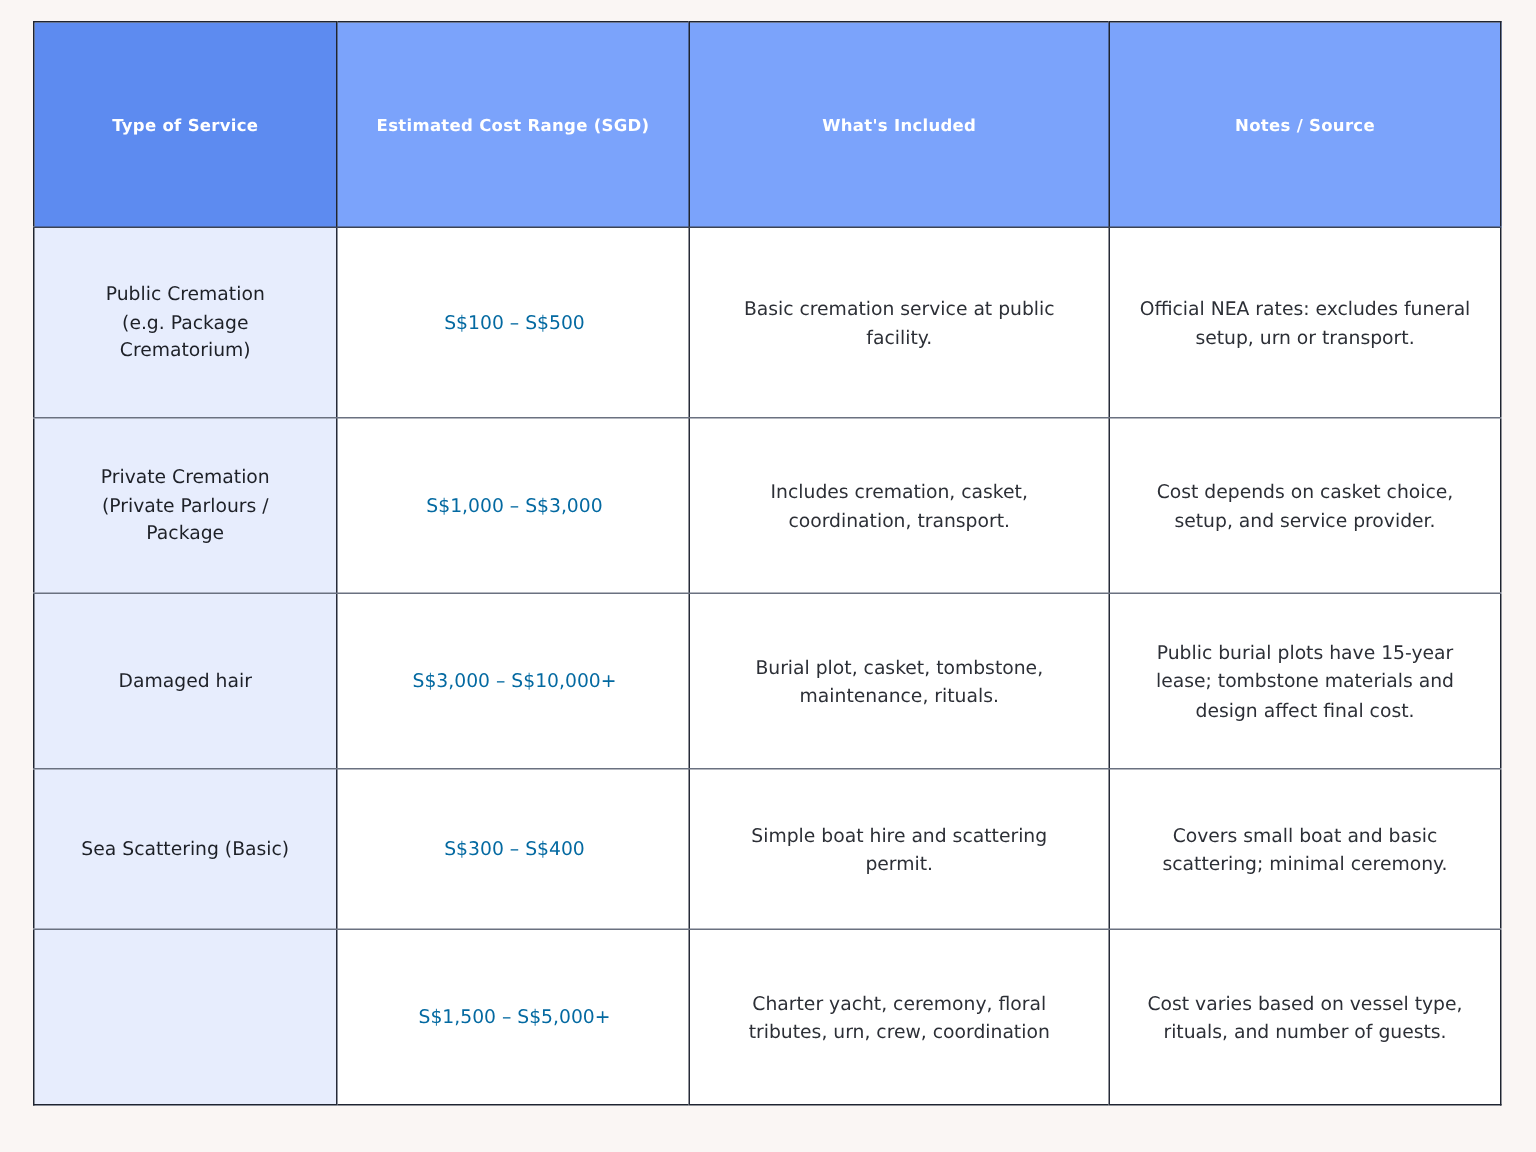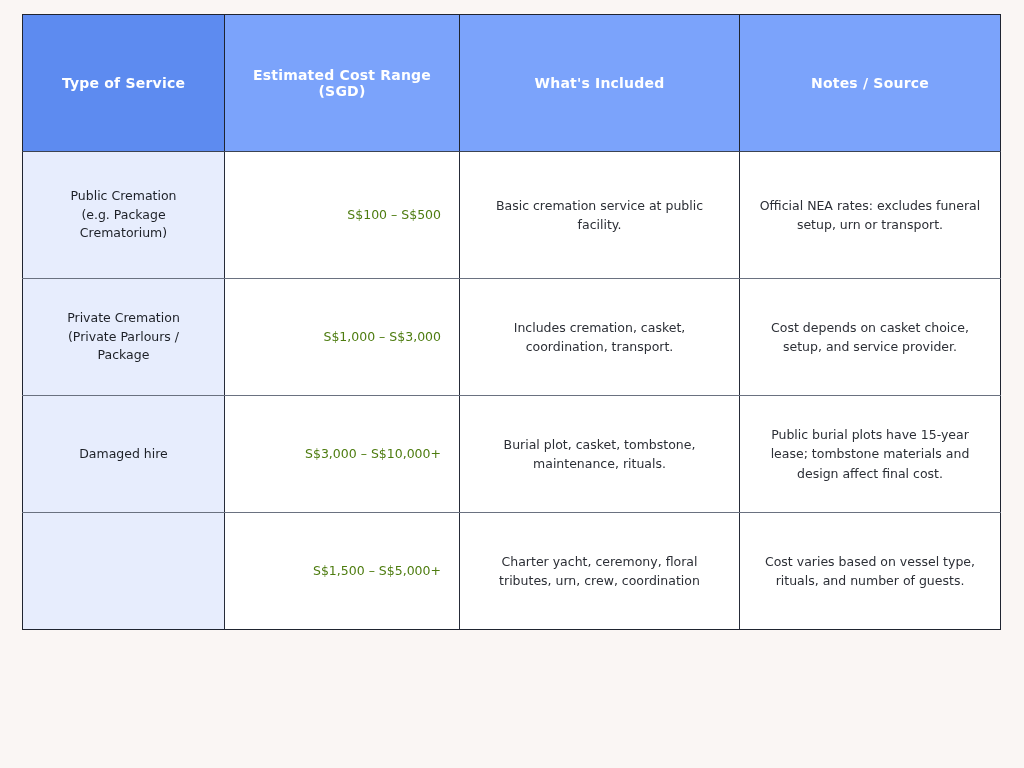--- a/index.html
+++ b/index.html
@@ -34,21 +34,21 @@
   table.cost-table col.c1 { width: 202px; }
   table.cost-table col.c2 { width: 235px; }
   table.cost-table col.c3 { width: 280px; }
   table.cost-table col.c4 { width: 261px; }
 
   
   thead th {
     height: 124px;
     padding: 6px 14px;
     color: #ffffff;
-    font-size: 14px;
+    font-size: 11px;
     font-weight: bold;
     text-align: center;
     vertical-align: middle;
     letter-spacing: 0.2px;
     border-right: 1px solid #1f2430;
     border-bottom: 1px solid #3c4352;
     background: #7ba3fb;
   }
   thead th.head-first {
     background: #5d8bf0;
@@ -72,22 +72,22 @@
   tbody td.col-service {
     background: #e7edfd;
     text-align: center;
     font-weight: normal;
     color: #1d2027;
     padding: 14px 12px;
     line-height: 1.5;
   }
 
   tbody td.col-cost {
-    text-align: right;
-    color: #4d7c0f;
+    text-align: center;
+    color: #0369a1;
     padding-left: 20px;
   }
 
   tbody td.col-included,
   tbody td.col-notes {
     text-align: center;
     color: #2c2f36;
   }
 
   tbody tr.r1 td { height: 98px; }
@@ -134,25 +134,33 @@
           <span class="cell-line">Private Cremation</span>
           <span class="cell-line">(Private Parlours /</span>
           <span class="cell-line">Package</span>
         </td>
         <td class="col-cost">S$1,000 – S$3,000</td>
         <td class="col-included">Includes cremation, casket, coordination, transport.</td>
         <td class="col-notes">Cost depends on casket choice, setup, and service provider.</td>
       </tr>
       <tr class="r3">
         <td class="col-service">
-          <span class="cell-line">Damaged hire</span>
+          <span class="cell-line">Damaged hair</span>
         </td>
         <td class="col-cost">S$3,000 – S$10,000+</td>
         <td class="col-included">Burial plot, casket, tombstone, maintenance, rituals.</td>
         <td class="col-notes">Public burial plots have 15-year lease; tombstone materials and design affect final cost.</td>
+      </tr>
+      <tr class="r5">
+        <td class="col-service">
+          <span class="cell-line">Sea Scattering (Basic)</span>
+        </td>
+        <td class="col-cost">S$300 – S$400</td>
+        <td class="col-included">Simple boat hire and scattering permit.</td>
+        <td class="col-notes">Covers small boat and basic scattering; minimal ceremony.</td>
       </tr>
       <tr class="r6">
         <td class="col-service">
           
           
         </td>
         <td class="col-cost">S$1,500 – S$5,000+</td>
         <td class="col-included">Charter yacht, ceremony, floral tributes, urn, crew, coordination</td>
         <td class="col-notes">Cost varies based on vessel type, rituals, and number of guests.</td>
       </tr>

